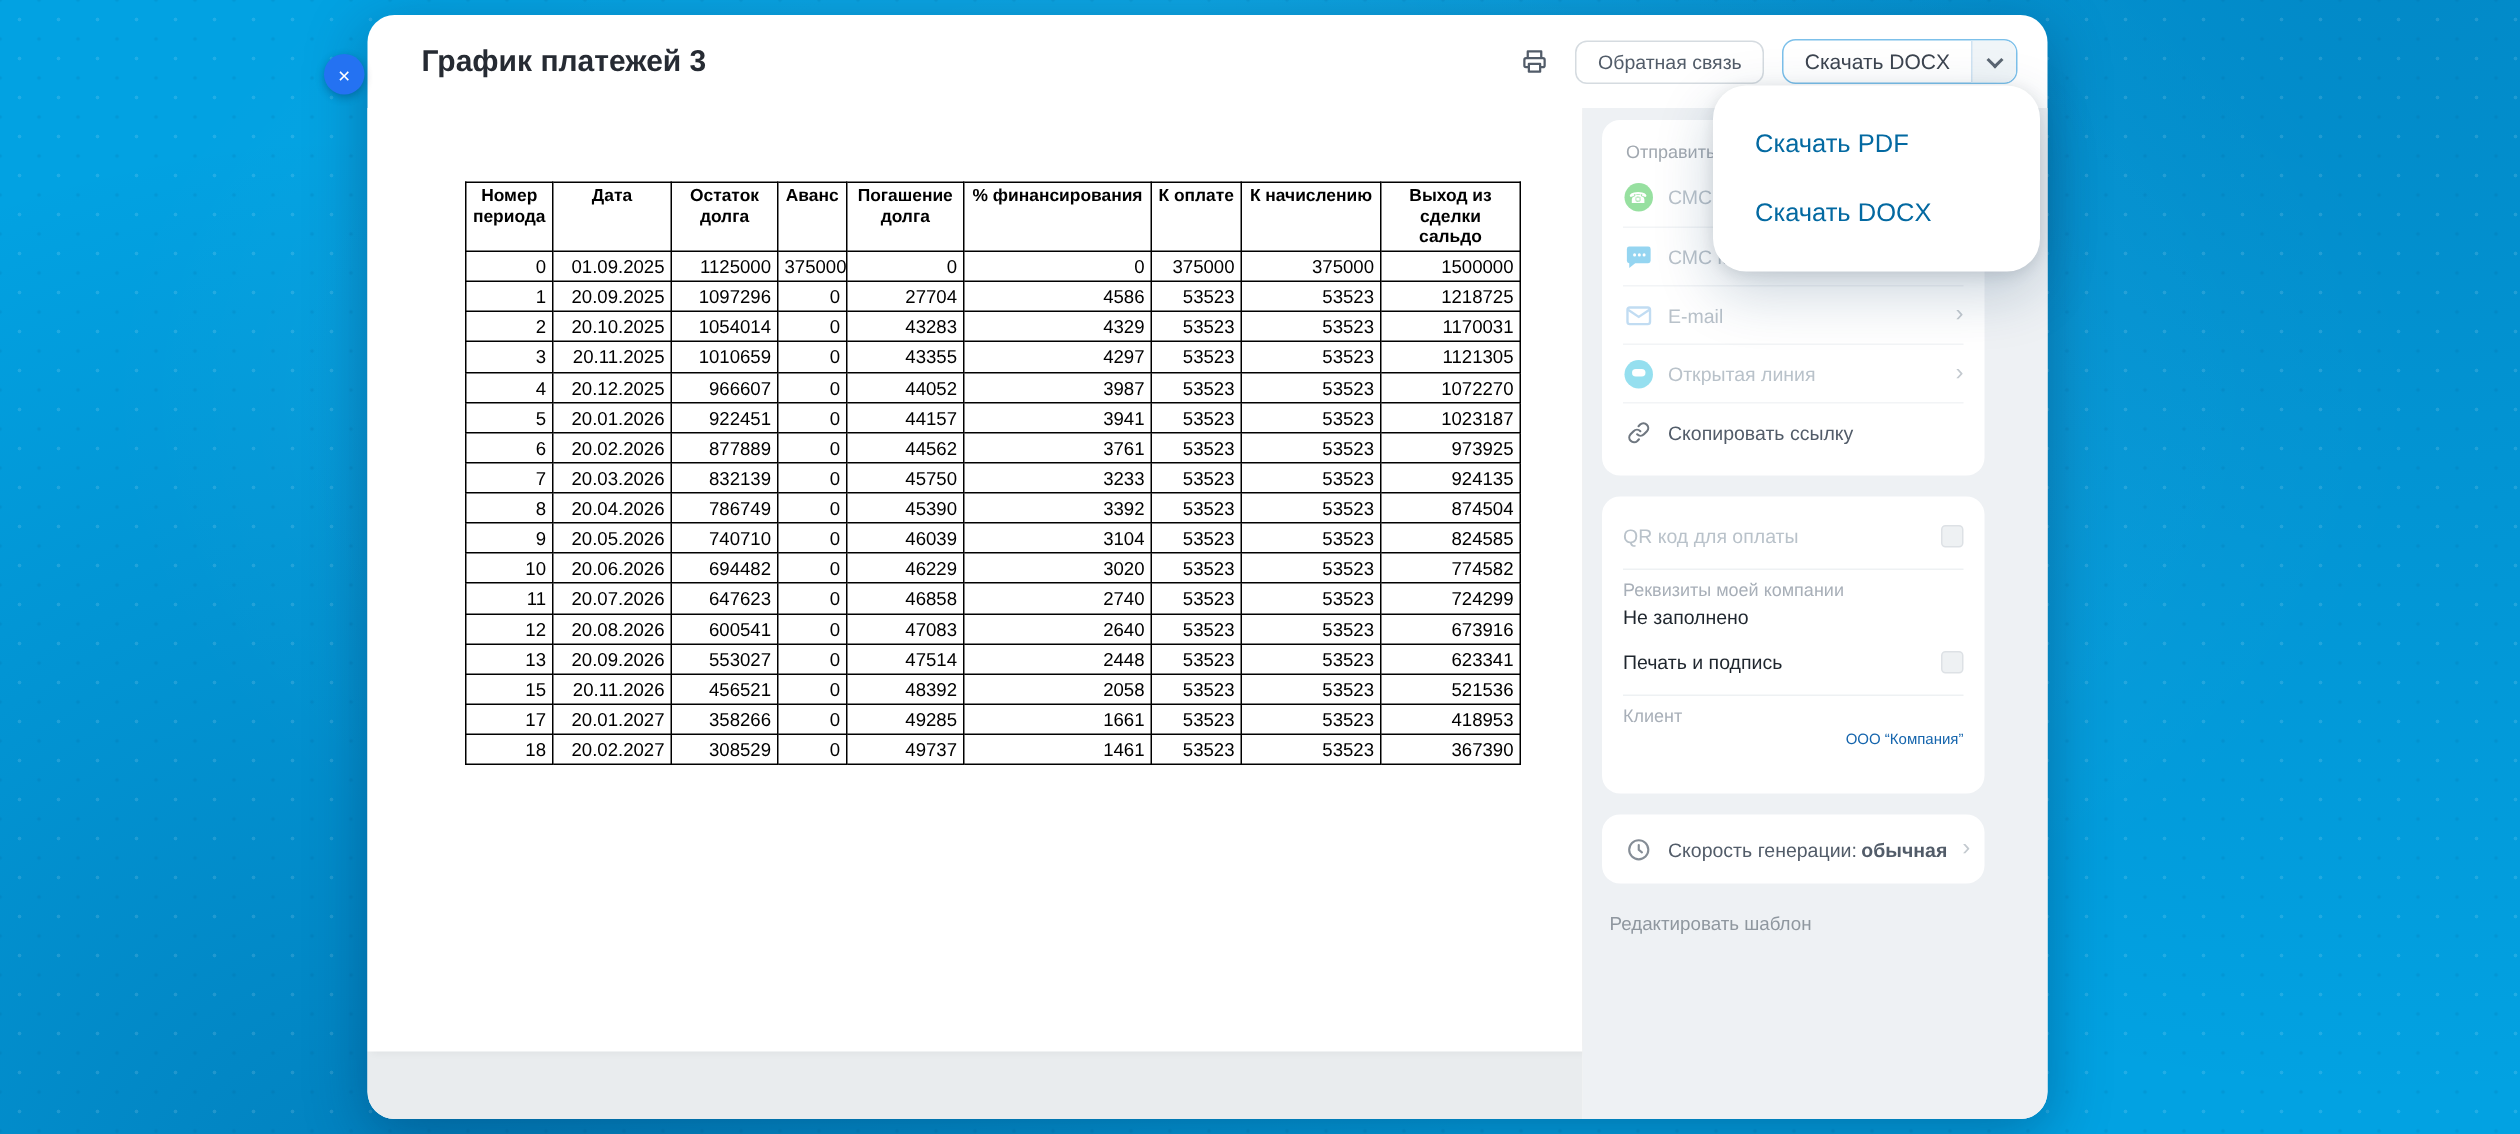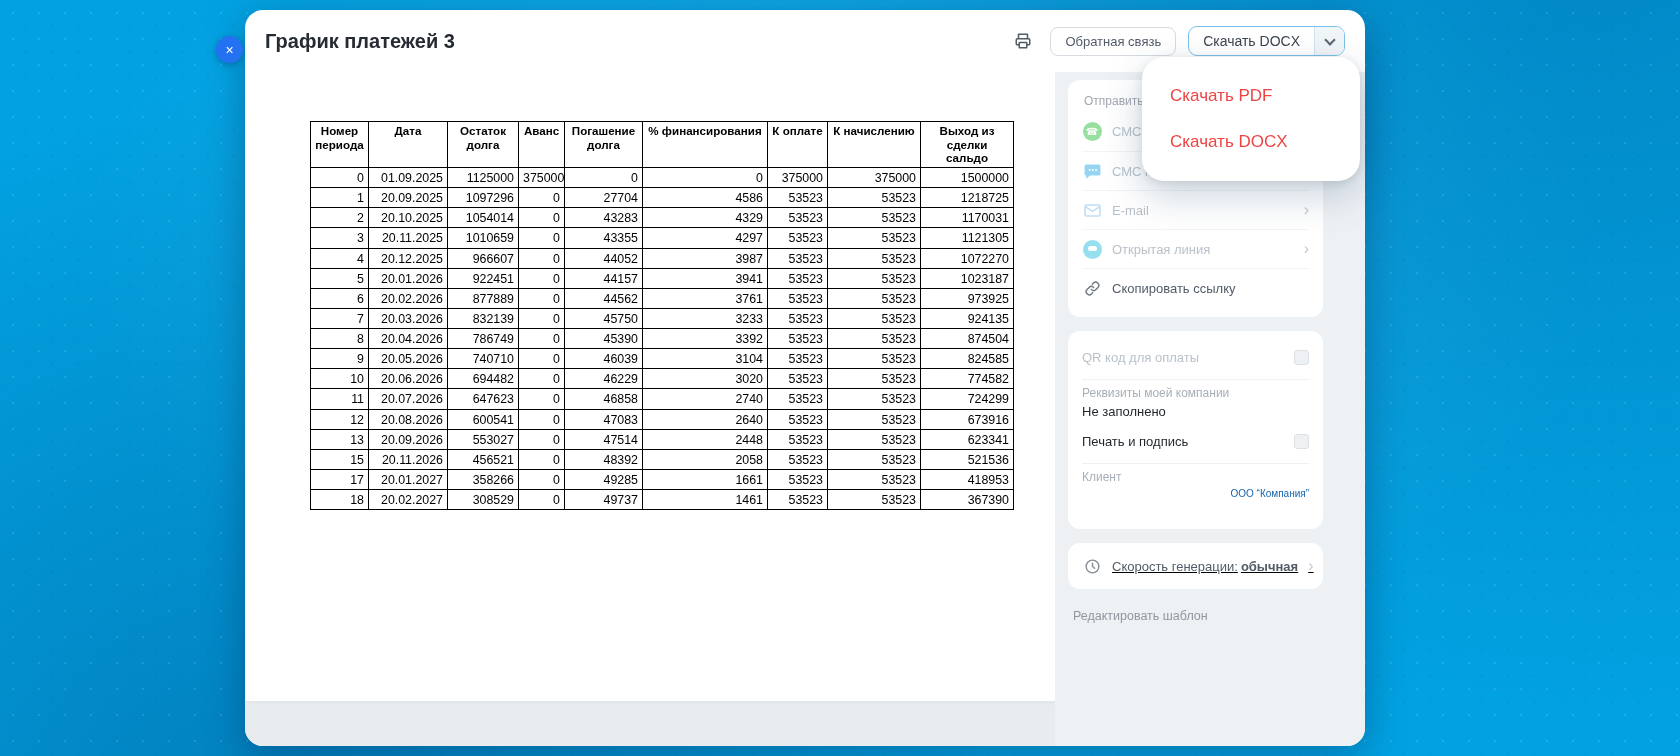--- a/index.html
+++ b/index.html
@@ -22,21 +22,21 @@
   .modal{
     position:absolute; left:245px; top:10px; width:1120px; height:736px;
     background:#fff; border-radius:18px; box-shadow:0 10px 40px rgba(0,30,70,.35);
   }
   .close-btn{
     position:absolute; left:-29px; top:26px; width:27px; height:27px; border-radius:50%;
     background:#2472f2; color:#fff; display:flex; align-items:center; justify-content:center;
     font-size:14px; cursor:pointer; box-shadow:0 2px 6px rgba(0,20,60,.3);
   }
   .modal-header{
-    height:62px; display:flex; align-items:center; padding:0 20px 0 20px;
+    height:62px; display:flex; align-items:center; padding:0 20px 0 20px;margin-left:16px;
   }
   .modal-title{ font-size:20px; font-weight:600; color:#262b33; flex:1; }
   .hdr-controls{ display:flex; align-items:center; gap:12px; }
   .icon-btn{ width:30px; height:30px; display:flex; align-items:center; justify-content:center; cursor:pointer; border-radius:6px; }
   .btn-feedback{
     height:29px; padding:0 14px; border:1px solid #d5dbe0; border-radius:8px; background:#fff;
     font-size:13px; color:#525c69; display:flex; align-items:center; cursor:pointer; white-space:nowrap;text-align:center;
   }
   .btn-download{
     height:30px; border:1px solid #7cc0ea; border-radius:9px; background:#fff;
@@ -100,34 +100,34 @@
 
   .opt-row{ display:flex; align-items:center; justify-content:space-between; min-height:32px; cursor:pointer;gap:24px; }
   .opt-row .lbl{ font-size:13px; color:#525c69; }
   .opt-row.muted .lbl{ color:#b9c2ca; }
   .checkbox{ width:15px; height:15px; border-radius:3px; background:#eef1f3; border:1px solid #dde1e5; cursor:pointer; flex:0 0 15px; }
   .divider{ height:1px; background:#eef1f3; margin:6px 0; }
   .small-label{ font-size:12px; color:#a8afb8; margin:6px 0 4px; }
   .value-dark{ font-size:13px; color:#1f262e; margin-bottom:6px; }
   .client-link{ font-size:10px; color:#1565ad; margin:2px 0 20px; cursor:pointer;text-align:right; }
 
-  .gen-row{ display:flex; align-items:center; gap:10px; height:26px; cursor:pointer;text-decoration:underline; }
+  .gen-row{ display:flex; align-items:center; gap:10px; height:26px; cursor:pointer; }
   .gen-row .txt{ flex:1; font-size:13px; color:#525c69; white-space:nowrap; }
   .gen-row .val{ font-weight:600; margin-left:3px; }
 
   .edit-links{ margin:16px 0 0 5px; }
   .edit-link{ font-size:12.5px; color:#8f979f; line-height:22px; cursor:pointer; }
 
   
   .dropdown{
     position:absolute; left:1142px; top:57px; width:218px; background:#fff; border-radius:22px;
     box-shadow:0 14px 38px rgba(15,60,100,.22), 0 2px 10px rgba(0,0,0,.10);
     padding:16px 0; z-index:60;
   }
-  .dropdown-item{ padding:13px 28px; font-size:17px; color:#ef4444; cursor:pointer; white-space:nowrap; }
+  .dropdown-item{ padding:13px 28px; font-size:17px; color:#0369a1; cursor:pointer; white-space:nowrap; }
 
   svg{ display:block; }
 </style>
 </head>
 <body>
 
 <div class="modal">
 
   <div class="close-btn">
     <span>×</span>

